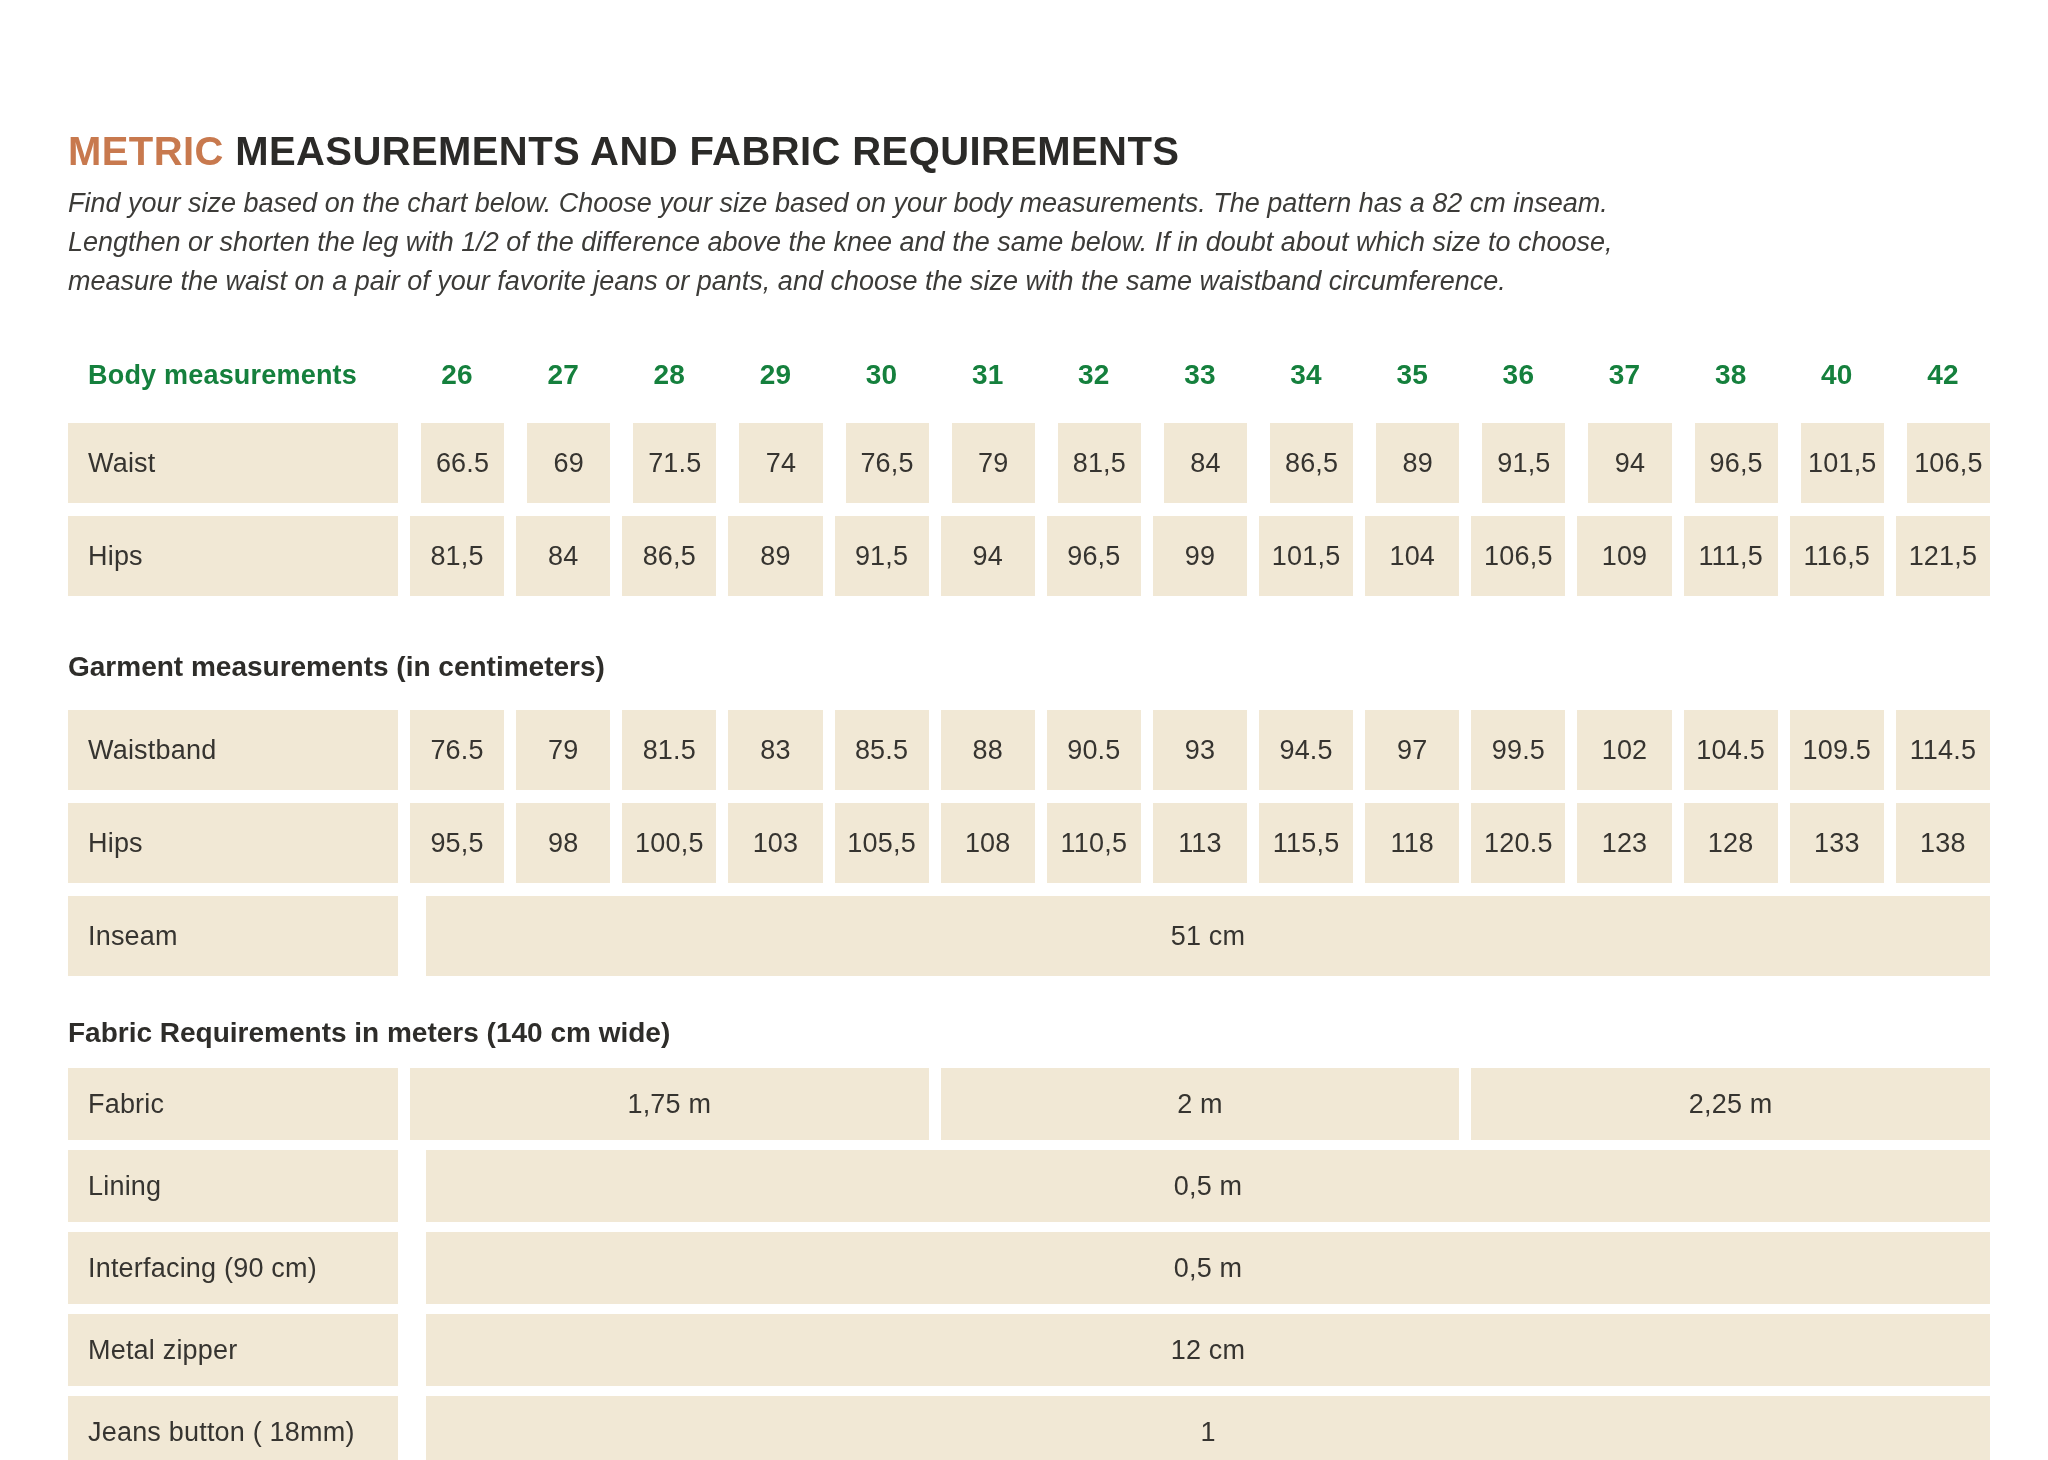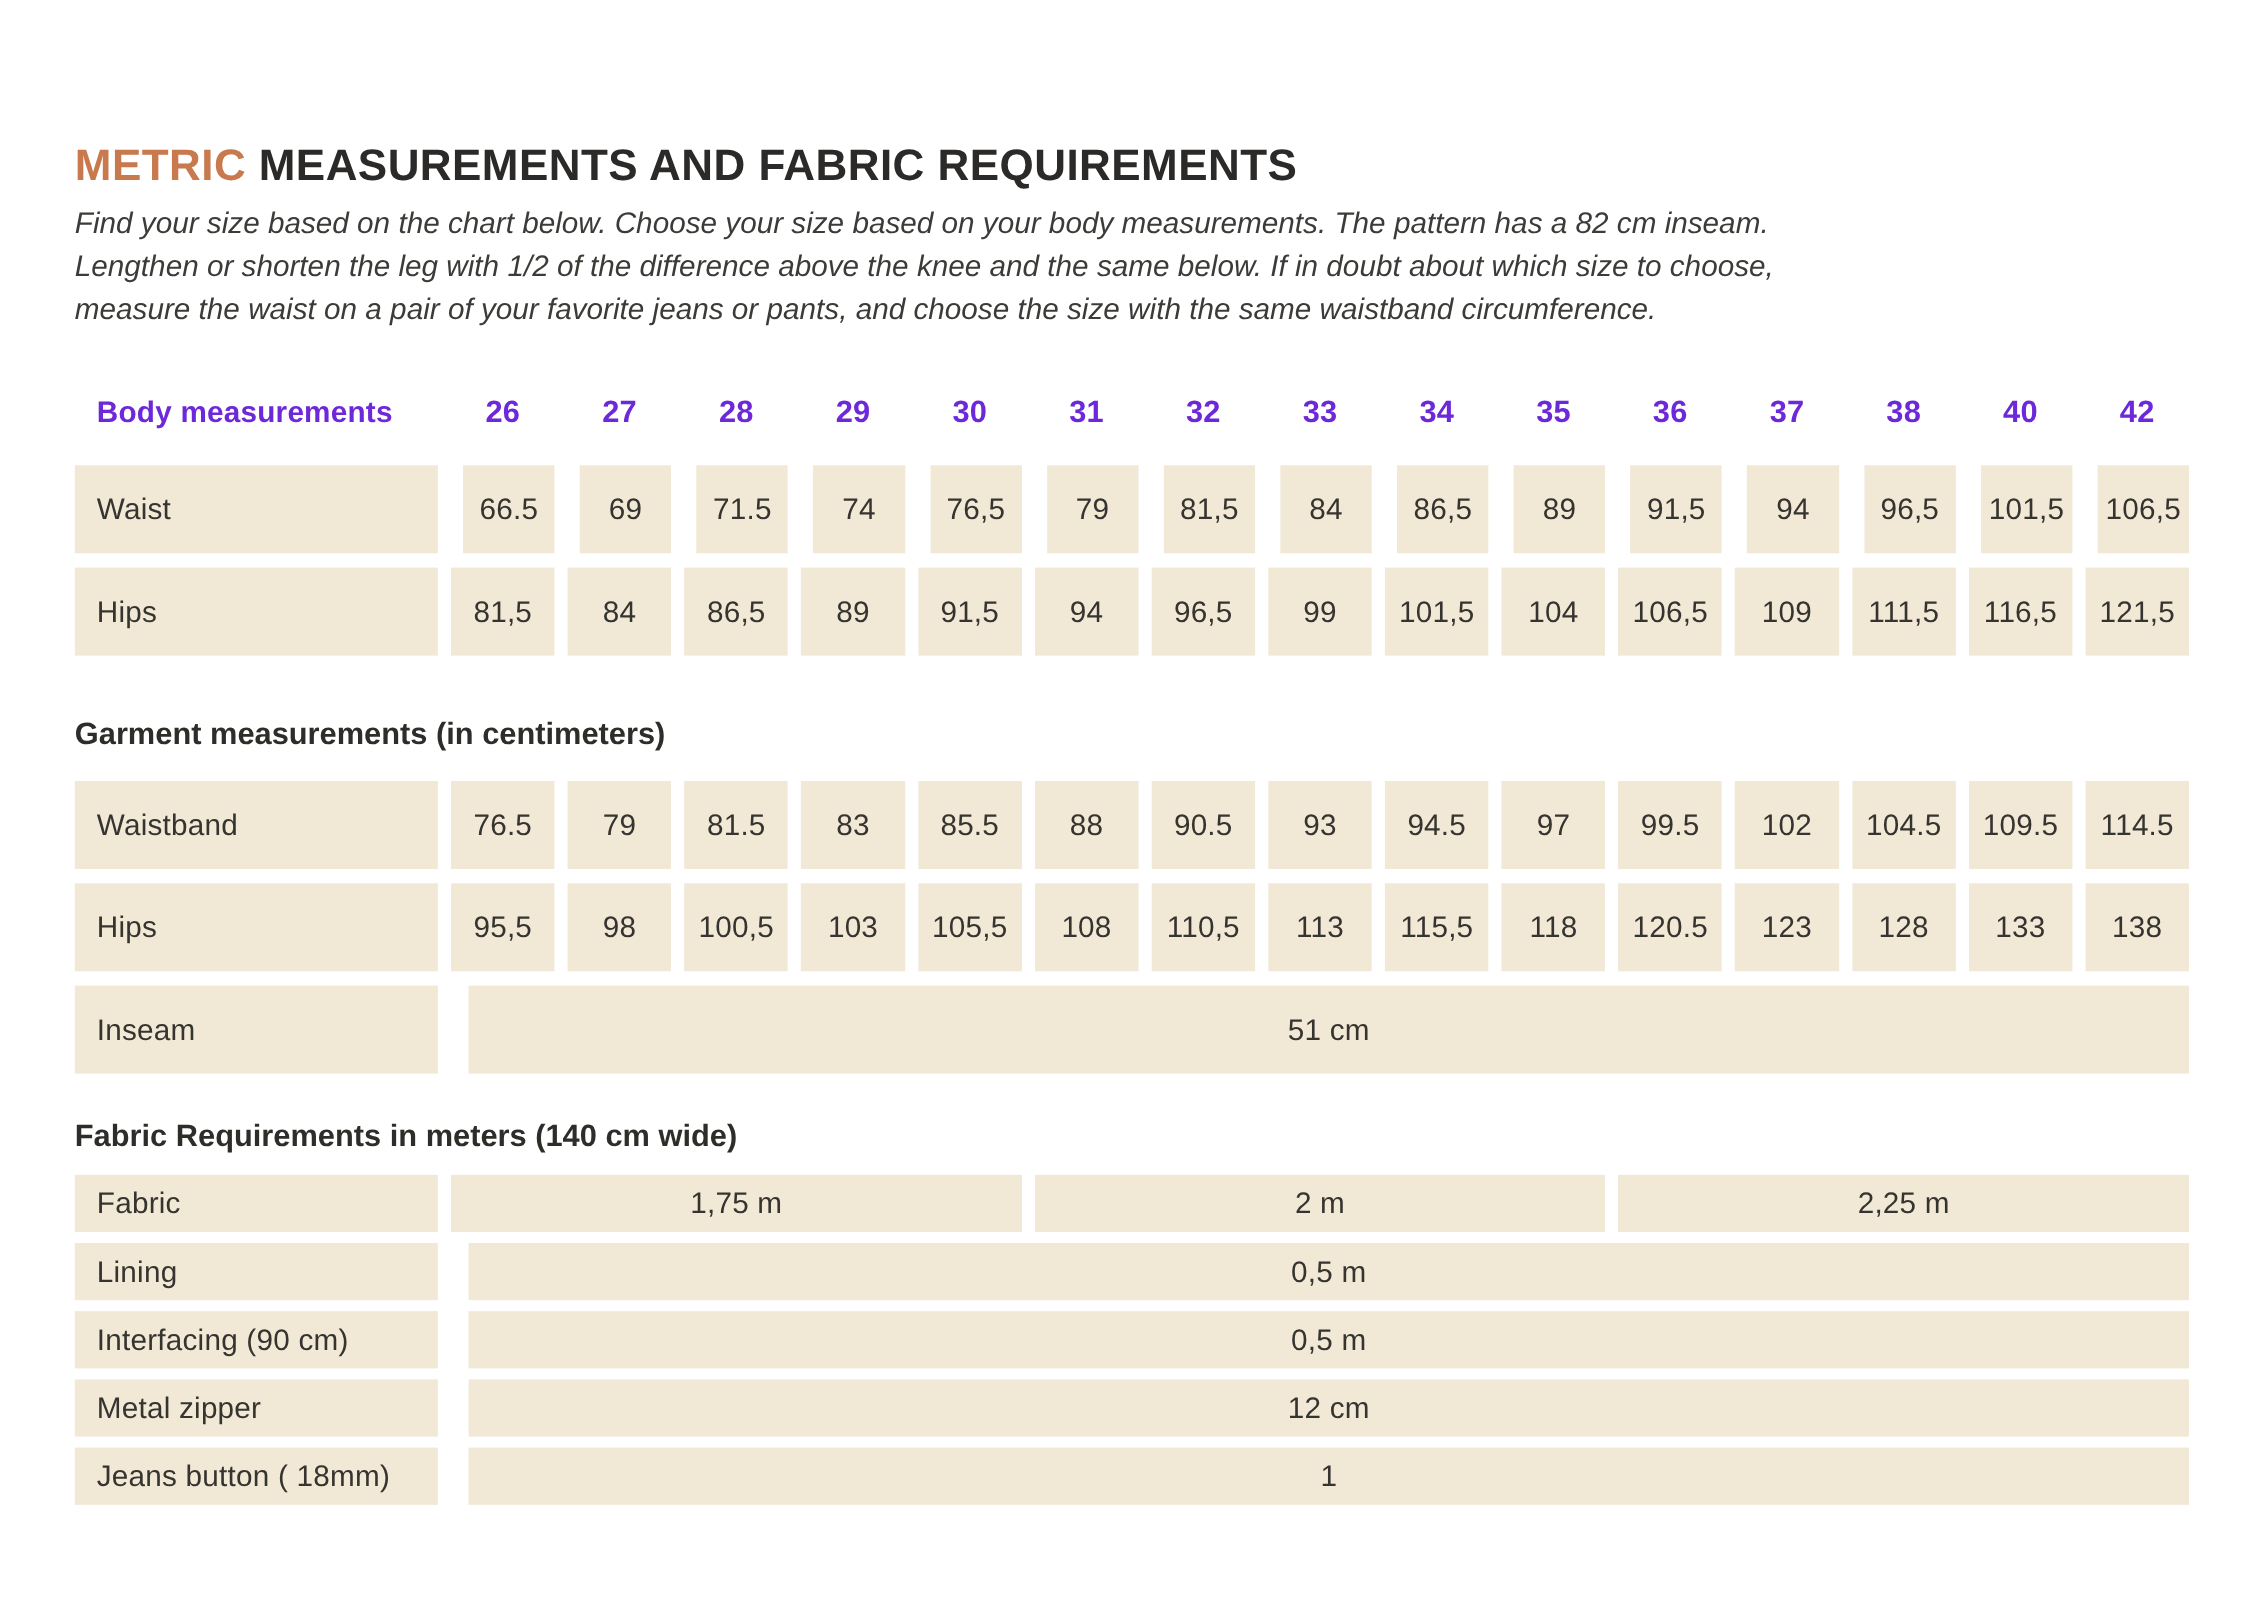--- a/index.html
+++ b/index.html
@@ -47,25 +47,25 @@
     background: #f1e8d5;
     height: 80px;
     display: flex;
     align-items: center;
     justify-content: center;
     font-size: 27px;
     color: #363430;
     letter-spacing: 0.2px;
   }
   .cell.label { justify-content: flex-start; padding-left: 20px; }
-  .slim .cell { height: 52px; }
+  .slim .cell { height: 72px; }
 
   
   .hdr-row { margin-top: 54px; }
-  .hdr-row .cell { background: none; height: 40px; font-weight: 600; font-size: 28px; color: #6d28d9; }
+  .hdr-row .cell { background: none; height: 40px; font-weight: 600; font-size: 28px; color: #15803d; }
   .hdr-row .cell.label { font-size: 27px; }
 
   .row-mt14 { margin-top: 28px; gap: 23px; }
   .row-mt13 { margin-top: 13px; }
   .row-mt10 { margin-top: 10px; }
 
   .section-title {
     margin: 0;
     font-size: 28px;
     font-weight: 600;

